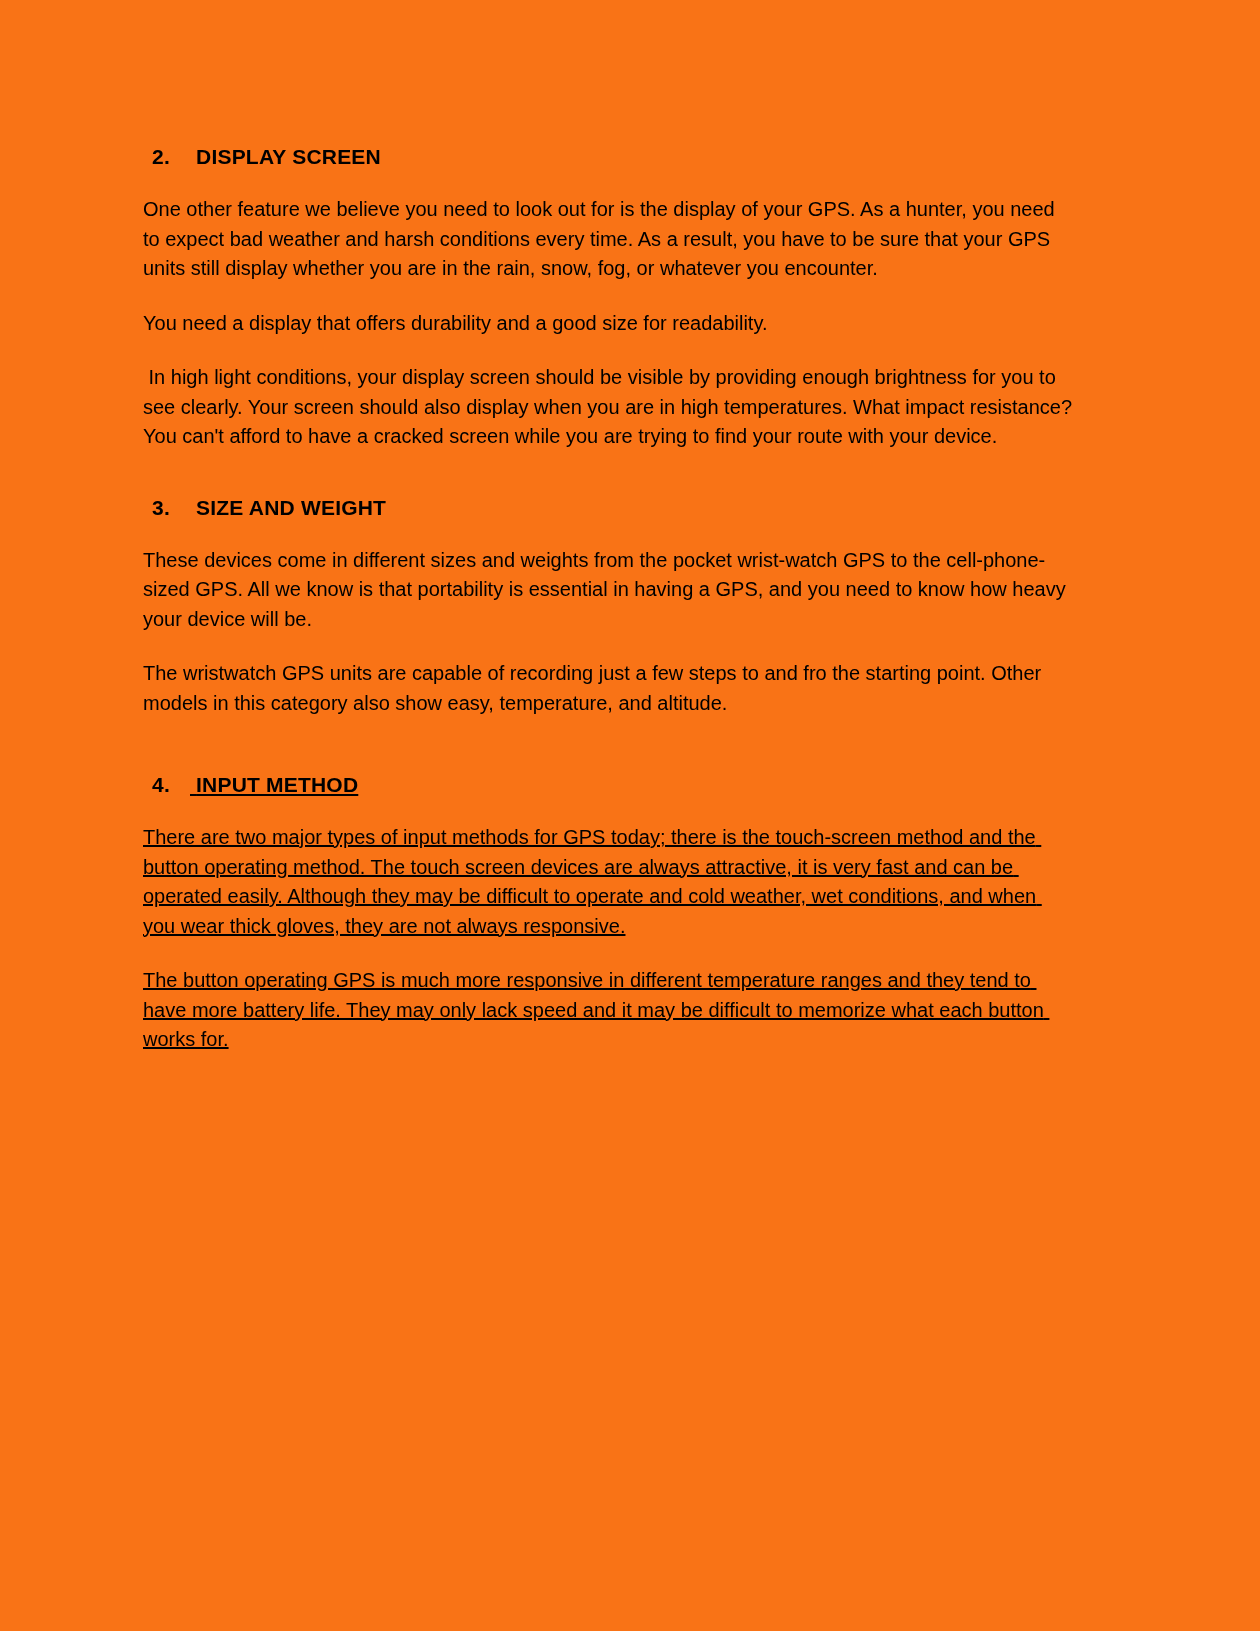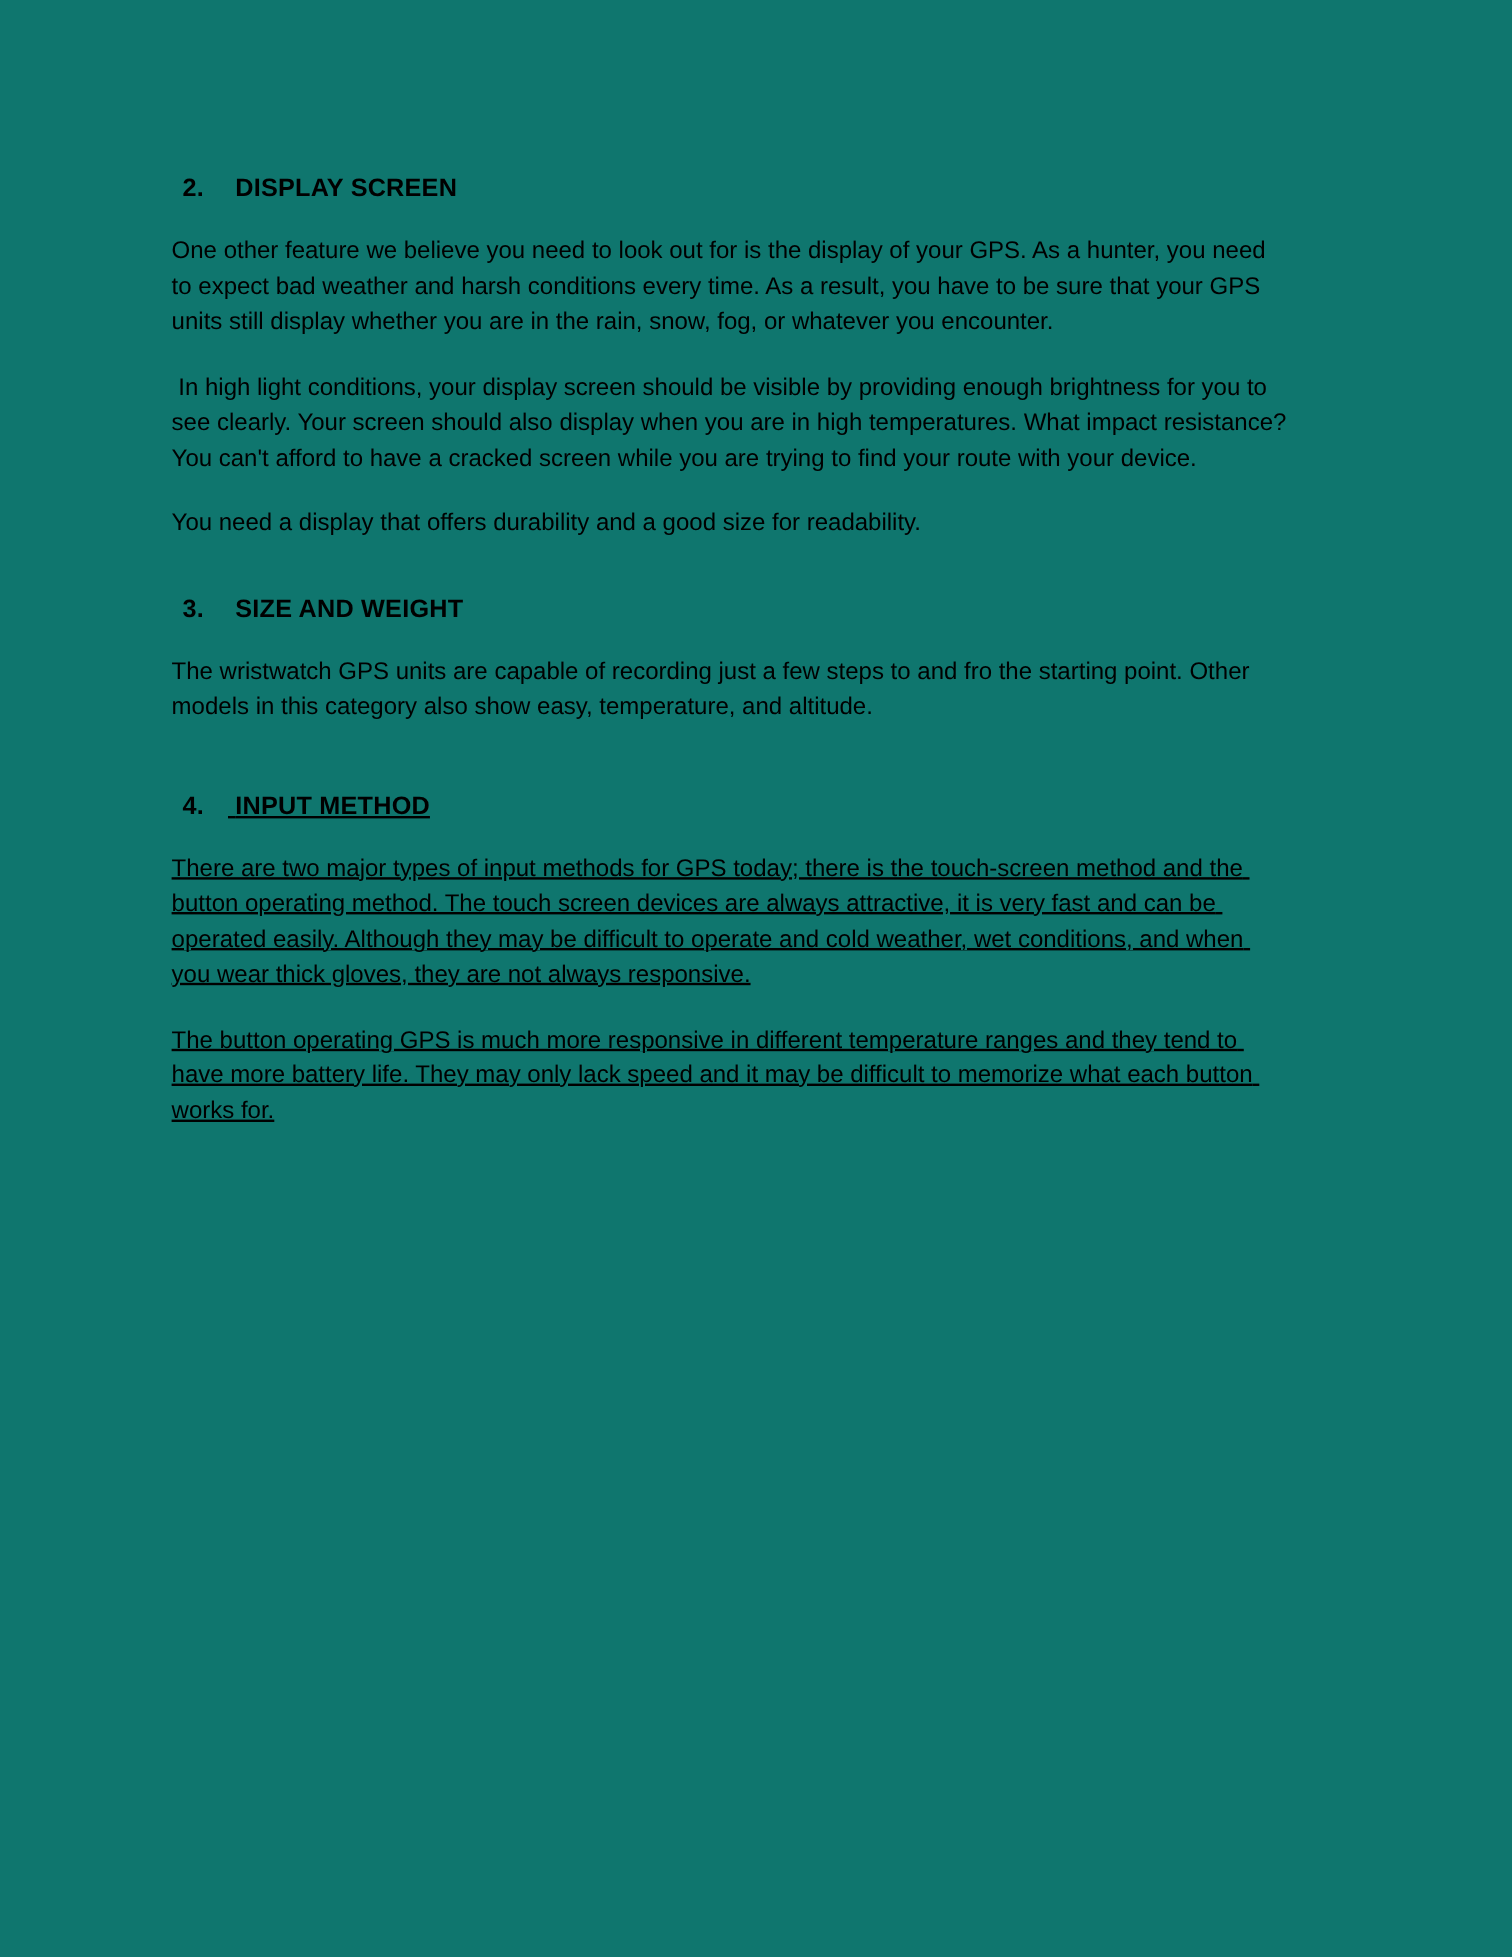--- a/index.html
+++ b/index.html
@@ -12,21 +12,21 @@
     height: 1631px;
     font-family: "Liberation Sans", sans-serif;
     color: #000000;
     overflow: hidden;
   }
   .page {
     box-sizing: border-box;
     width: 1260px;
     height: 1631px;
     padding: 142px 188px 0 143px;
-    background: #0f766e;
+    background: #f97316;
   }
   .section { margin: 0; }
   .section-heading {
     font-size: 21px;
     font-weight: bold;
     line-height: 29px;
     margin: 0 0 24px 0;
     padding-left: 9px;
     letter-spacing: 0.2px;
   }
@@ -49,28 +49,29 @@
 <body>
 
 <div class="page">
   <div id="sections-root">
       <div class="section">
     <h2 class="section-heading">
       <span class="num">2.</span>
       <span class="title">DISPLAY SCREEN</span>
     </h2>
   <p class="paragraph">One other feature we believe you need to look out for is the display of your GPS. As a hunter, you need to expect bad weather and harsh conditions every time. As a result, you have to be sure that your GPS units still display whether you are in the rain, snow, fog, or whatever you encounter.</p>
+        <p class="paragraph">You need a display that offers durability and a good size for readability.</p>
         <p class="paragraph"> In high light conditions, your display screen should be visible by providing enough brightness for you to see clearly. Your screen should also display when you are in high temperatures. What impact resistance? You can't afford to have a cracked screen while you are trying to find your route with your device.</p>
-        <p class="paragraph">You need a display that offers durability and a good size for readability.</p>
       </div>
       <div class="section">
     <h2 class="section-heading">
       <span class="num">3.</span>
       <span class="title">SIZE AND WEIGHT</span>
     </h2>
+  <p class="paragraph">These devices come in different sizes and weights from the pocket wrist-watch GPS to the cell-phone-sized GPS. All we know is that portability is essential in having a GPS, and you need to know how heavy your device will be.</p>
         <p class="paragraph">The wristwatch GPS units are capable of recording just a few steps to and fro the starting point. Other models in this category also show easy, temperature, and altitude.</p>
       </div>
       <div class="section gap-before">
     <h2 class="section-heading">
       <span class="num">4.</span>
       <span class="title">INPUT METHOD</span>
     </h2>
   <p class="paragraph">There are two major types of input methods for GPS today; there is the touch-screen method and the button operating method. The touch screen devices are always attractive, it is very fast and can be operated easily. Although they may be difficult to operate and cold weather, wet conditions, and when you wear thick gloves, they are not always responsive.</p>
         <p class="paragraph">The button operating GPS is much more responsive in different temperature ranges and they tend to have more battery life. They may only lack speed and it may be difficult to memorize what each button works for.</p>
       </div>

